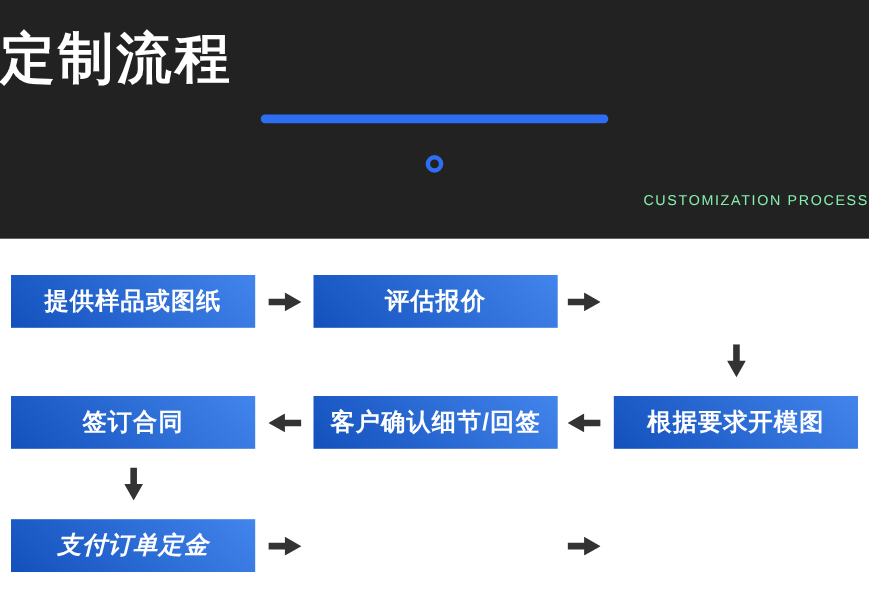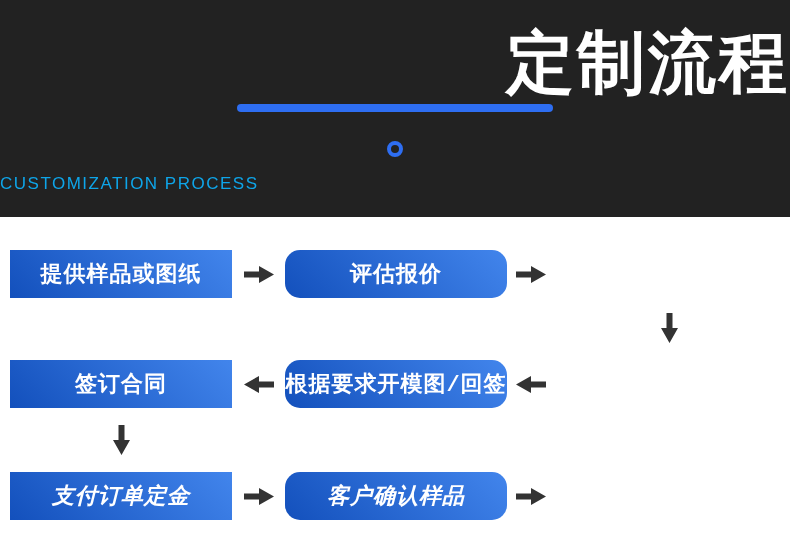--- a/index.html
+++ b/index.html
@@ -19,22 +19,22 @@
     position: absolute;
     top: 0; left: 0;
     width: 790px;
     height: 217px;
     background: var(--header_bg, #222222);
   }
   .main-title {
     position: absolute;
     top: 26px; left: 0;
     width: 100%;
-    text-align: right;
-    font-size: 68px;
+    text-align: left;
+    font-size: 50px;
     line-height: 1.08;
     font-weight: 900;
     letter-spacing: 3px;
     color: #ffffff;
     z-index: 2;
   }
   .title-underline {
     position: absolute;
     top: 104px;
     left: 237px;
@@ -51,47 +51,47 @@
     width: 16px;
     height: 16px;
     border: 4px solid var(--accent, #2e6ef2);
     border-radius: 50%;
     z-index: 2;
   }
   .subtitle {
     position: absolute;
     top: 174px; left: 0;
     width: 100%;
-    text-align: left;
-    font-size: 17px;
+    text-align: right;
+    font-size: 13px;
     letter-spacing: 1.5px;
-    color: #0ea5e9;
+    color: #86efac;
     z-index: 2;
   }
 
   
   .flow-box {
     position: absolute;
     width: 222px;
     height: 48px;
     background: linear-gradient(45deg, var(--box_dark, #1350bc) 0%, var(--box_light, #4285ec) 100%);
     color: #ffffff;
     font-size: 22px;
     font-weight: 600;
     letter-spacing: 1px;
     display: flex;
     align-items: center;
     justify-content: center;
     white-space: nowrap;
   }
   .r1 { top: 250px; }
-  .r2 { top: 360px; font-family: Liberation Mono, monospace; }
+  .r2 { top: 360px; }
   .r3 { top: 472px; font-style: italic; }
   .c1 { left: 10px; }
-  .c2 { left: 285px; border-radius: 15px; }
+  .c2 { left: 285px; }
   .c3 { left: 558px; }
 
   
   .arrow {
     position: absolute;
     color: var(--arrow, #333333);
     line-height: 0;
   }
   .arrow svg { display: block; }
 </style>
@@ -125,39 +125,39 @@
         <path d="M5.5 0 H11.5 V15 H17 L8.5 30 L0 15 H5.5 Z"></path>
       </svg>
   </span>
 
   <div class="flow-box r2 c1">签订合同</div>
   <span class="arrow" style="left:244px; top:376px;">
     <svg width="30" height="17" viewBox="0 0 30 17" fill="currentColor">
         <path d="M30 5.5 H15 V0 L0 8.5 L15 17 V11.5 H30 Z"></path>
       </svg>
   </span>
-  <div class="flow-box r2 c2">根据要求开模图/回签</div>
+  <div class="flow-box r2 c2">客户确认细节/回签</div>
   <span class="arrow" style="left:516px; top:376px;">
     <svg width="30" height="17" viewBox="0 0 30 17" fill="currentColor">
         <path d="M30 5.5 H15 V0 L0 8.5 L15 17 V11.5 H30 Z"></path>
       </svg>
   </span>
+  <div class="flow-box r2 c3">根据要求开模图</div>
 
   <span class="arrow" style="left:113px; top:425px;">
     <svg width="17" height="30" viewBox="0 0 17 30" fill="currentColor">
         <path d="M5.5 0 H11.5 V15 H17 L8.5 30 L0 15 H5.5 Z"></path>
       </svg>
   </span>
 
   <div class="flow-box r3 c1">支付订单定金</div>
   <span class="arrow" style="left:244px; top:488px;">
     <svg width="30" height="17" viewBox="0 0 30 17" fill="currentColor">
         <path d="M0 5.5 H15 V0 L30 8.5 L15 17 V11.5 H0 Z"></path>
       </svg>
   </span>
-  <div class="flow-box r3 c2">客户确认样品</div>
   <span class="arrow" style="left:516px; top:488px;">
     <svg width="30" height="17" viewBox="0 0 30 17" fill="currentColor">
         <path d="M0 5.5 H15 V0 L30 8.5 L15 17 V11.5 H0 Z"></path>
       </svg>
   </span>
 
 </div>
 
 </body></html>

